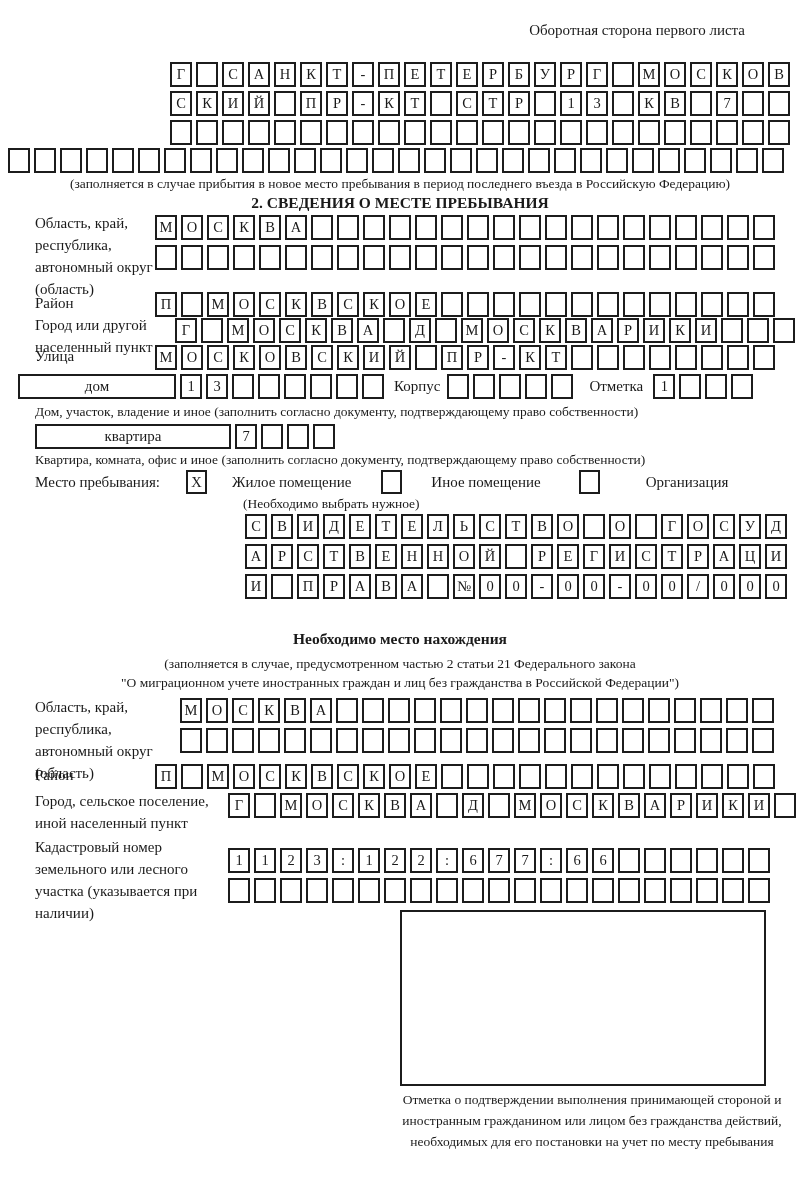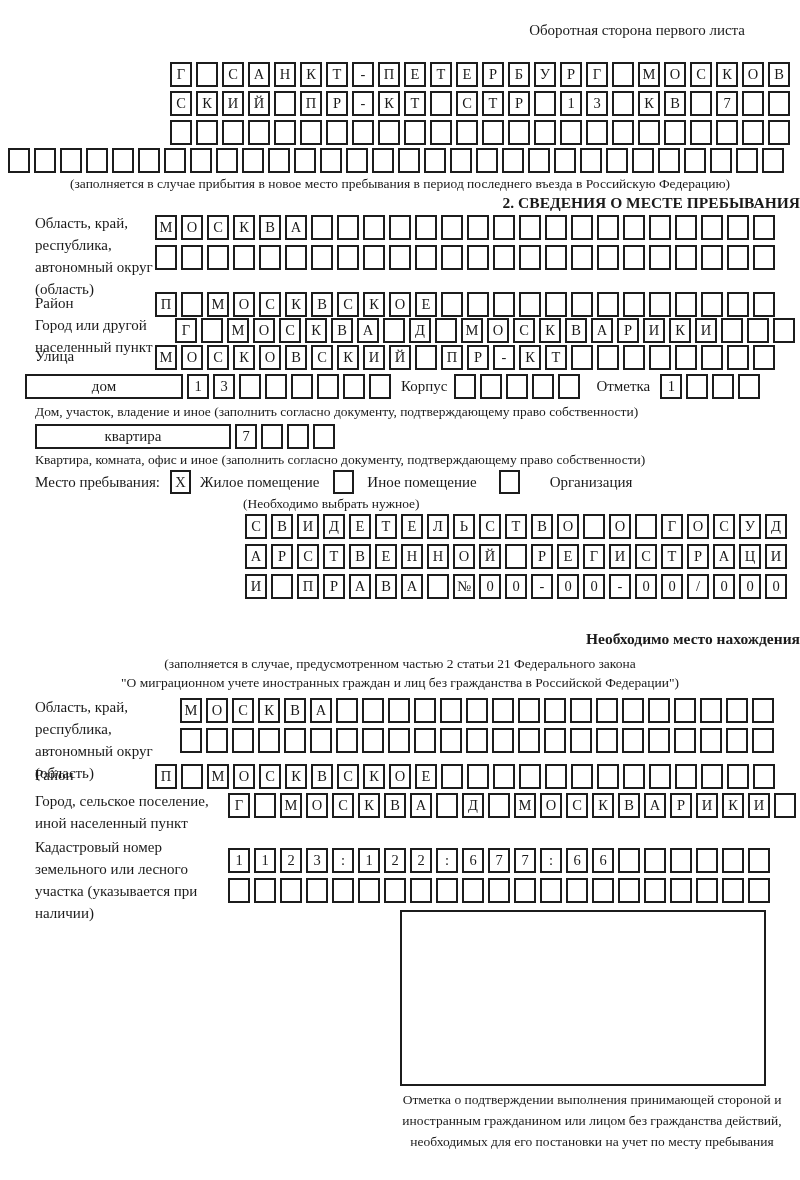--- a/index.html
+++ b/index.html
@@ -5,21 +5,21 @@
   html,body{margin:0;padding:0;background:#e8e8e8;}
   .page{
     position:relative;width:800px;height:1180px;background:#ffffff;
     font-family:"Liberation Serif","DejaVu Serif",serif;color:#1a1a1a;
     margin:0 auto;overflow:hidden;
   }
   .hdr{position:absolute;top:22px;right:55px;font-size:15px;}
   .lbl{position:absolute;font-size:15px;line-height:1.47;}
   .note{position:absolute;font-size:13.5px;}
   .note.center{left:0;width:100%;text-align:center;}
-  .title{position:absolute;left:0;width:100%;text-align:right;font-weight:bold;font-size:15.5px;}
+  .title{position:absolute;left:0;width:100%;text-align:center;font-weight:bold;font-size:15.5px;}
   .row{position:absolute;display:flex;gap:4px;align-items:flex-start;}
   .cell{
     box-sizing:border-box;flex:none;width:22px;height:25px;border:2px solid #1c1c1c;
     display:flex;align-items:center;justify-content:center;
     font-size:14.5px;background:#fff;overflow:hidden;
   }
   .widebox{
     box-sizing:border-box;flex:none;height:25px;border:2px solid #1c1c1c;
     display:flex;align-items:center;justify-content:center;font-size:15px;background:#fff;
   }
@@ -283,21 +283,21 @@
       <span class="cell"></span>
       <span class="cell"></span>
       <span class="cell"></span>
       <span class="cell"></span>
       <span class="cell"></span>
       <span class="cell"></span>
       <span class="cell"></span>
       <span class="cell"></span>
     </div>
 
-  <div class="row" style="left:25px;top:374px">
+  <div class="row" style="left:18px;top:374px">
     <div class="widebox" style="width:158px">дом</div>
     <div class="row" style="position:static">
         <span class="cell">1</span>
         <span class="cell">3</span>
         <span class="cell"></span>
         <span class="cell"></span>
         <span class="cell"></span>
         <span class="cell"></span>
         <span class="cell"></span>
         <span class="cell"></span>
@@ -324,21 +324,21 @@
     <div class="widebox" style="width:196px">квартира</div>
     <div class="row" style="position:static">
         <span class="cell">7</span>
         <span class="cell"></span>
         <span class="cell"></span>
         <span class="cell"></span>
       </div>
   </div>
   <div class="note" style="left:35px;top:452px">Квартира, комната, офис и иное (заполнить согласно документу, подтверждающему право собственности)</div>
 
-  <div class="row" style="left:35px;top:470px;gap:0">
+  <div class="row" style="left:35px;top:470px;gap:16px">
     <span class="inline-lbl">Место пребывания:</span>
     <span class="checkbox" style="margin-left:10px">X</span>
     <span class="inline-lbl" style="margin-left:9px">Жилое помещение</span>
     <span class="checkbox" style="margin-left:14px"></span>
     <span class="inline-lbl" style="margin-left:13px">Иное помещение</span>
     <span class="checkbox" style="margin-left:22px"></span>
     <span class="inline-lbl" style="margin-left:30px">Организация</span>
   </div>
   <div class="note" style="left:243px;top:496px">(Необходимо выбрать нужное)</div>
 

